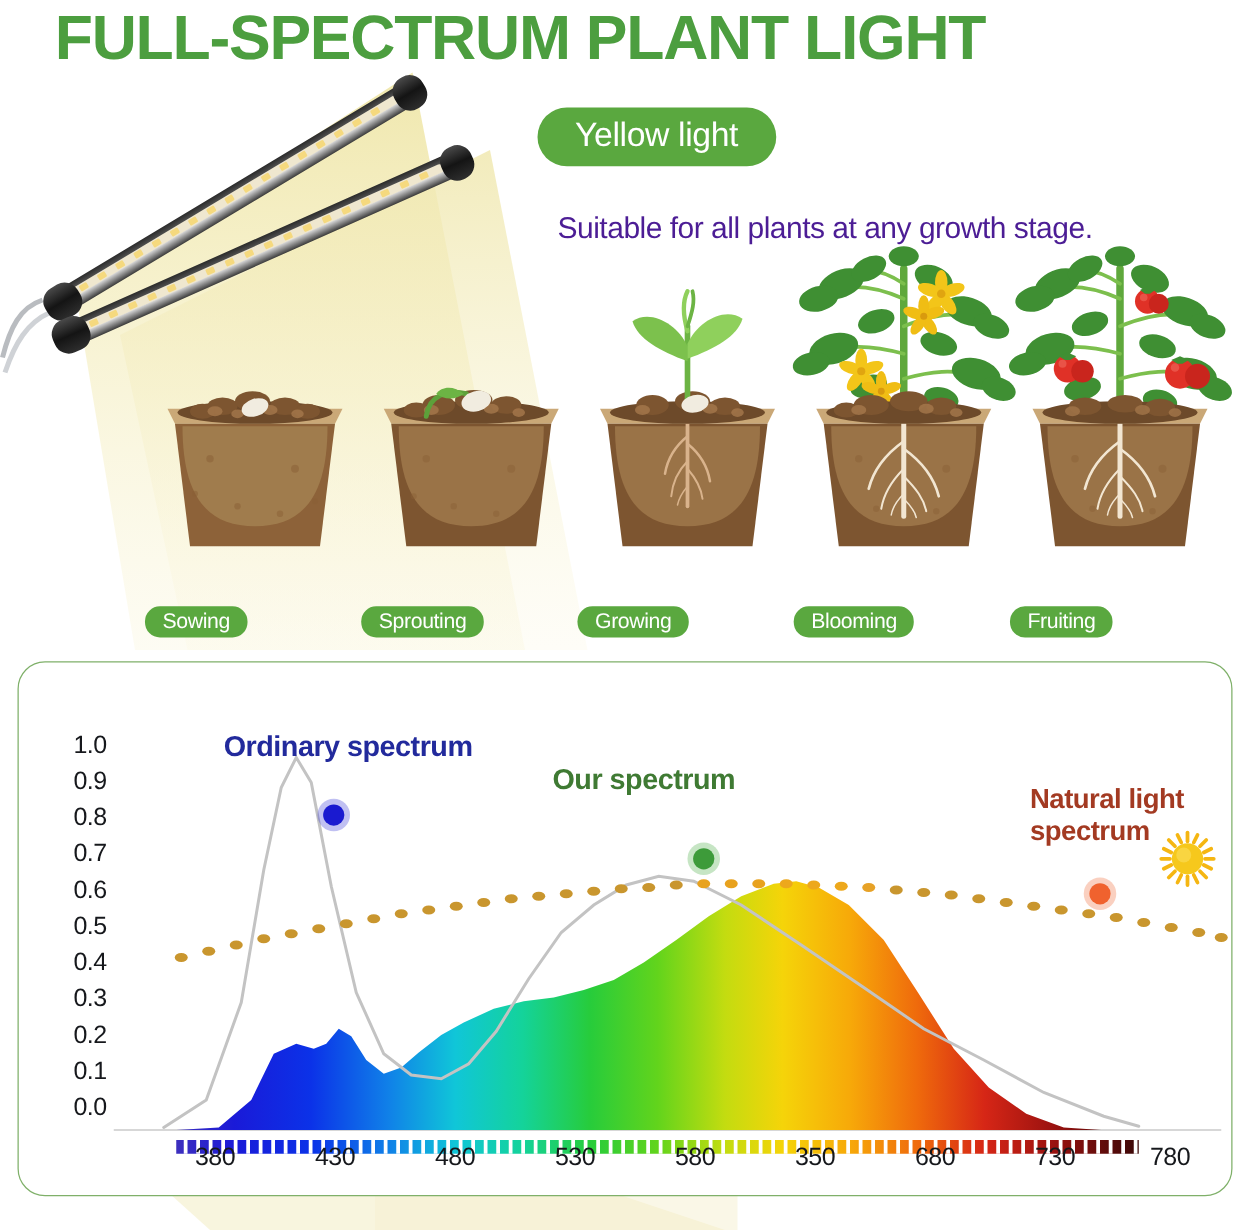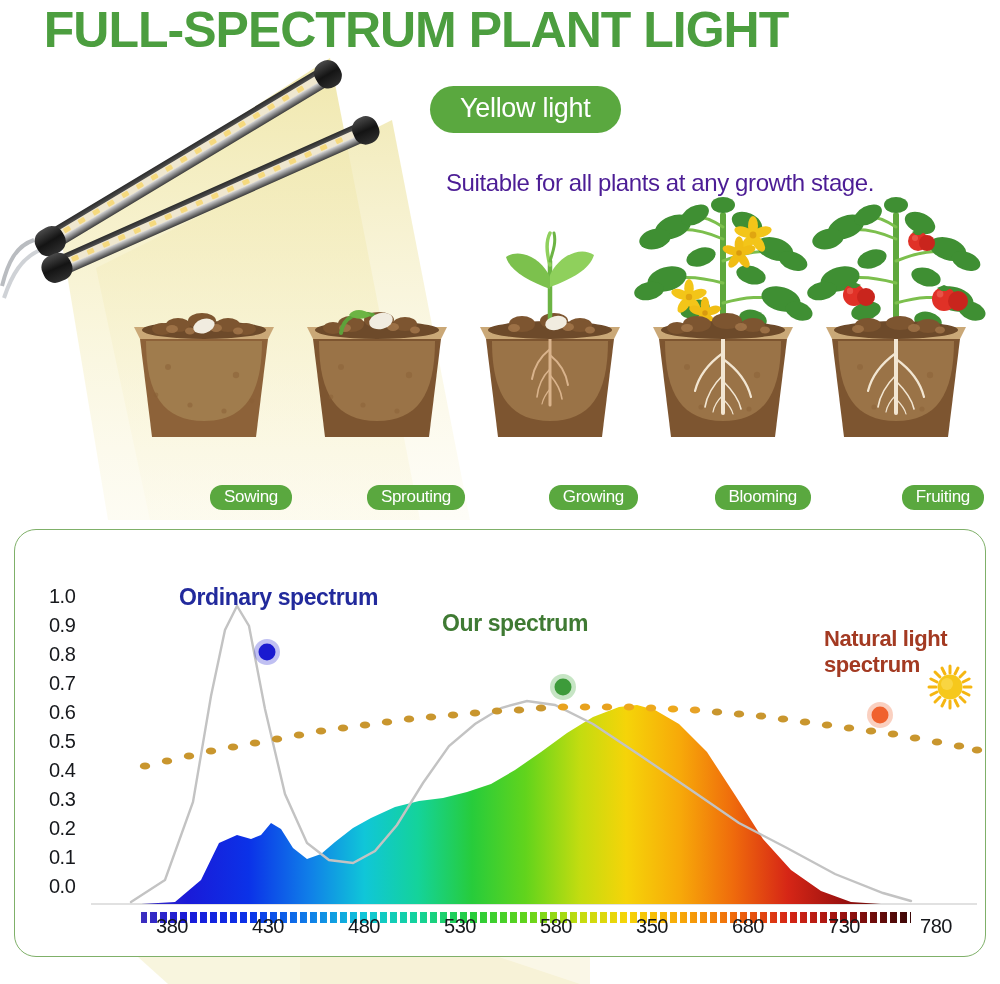--- a/index.html
+++ b/index.html
@@ -42,21 +42,21 @@
   .subtitle {
     position:absolute; left:446px; top:133px;
     font-size:24px; color:#4c1d95;
     letter-spacing:-0.4px;
     white-space:nowrap;
     margin-top:36px;
   }
 
   
   .stages { position:absolute; left:0; top:170px; width:1000px; height:340px; }
-  .stage-col { position:absolute; bottom:0; width:176px; text-align:right; }
+  .stage-col { position:absolute; bottom:0; width:176px; text-align:left; }
   .stage-art { position:relative; height:300px; }
   .stage-art svg { position:absolute; left:50%; bottom:0; transform:translateX(-50%); }
   .stage-label {
     display:inline-block;
     background:#5aa83f; color:#fff;
     border-radius:12px;
     padding:2px 14px 3px 14px;
     font-size:17px;
     letter-spacing:-0.3px;
     margin-top:6px;
@@ -71,21 +71,21 @@
     border-radius:22px;
     background:#ffffff;
     overflow:hidden;
   }
   .chart-inner { position:absolute; inset:0; }
 
   .yaxis { position:absolute; left:34px; top:52px; width:46px; }
   .ytick {
     height:29px; line-height:29px;
     font-size:20px; color:#16181c;
-    text-align:left;
+    text-align:center;
     letter-spacing:-0.5px;
   }
 
   .xaxis { position:absolute; left:0; top:385px; width:972px; height:34px; }
   .xtick {
     position:absolute; top:0;
     font-size:20px; color:#16181c;
     letter-spacing:-0.5px;
     transform:translateX(-50%);
     white-space:nowrap;

